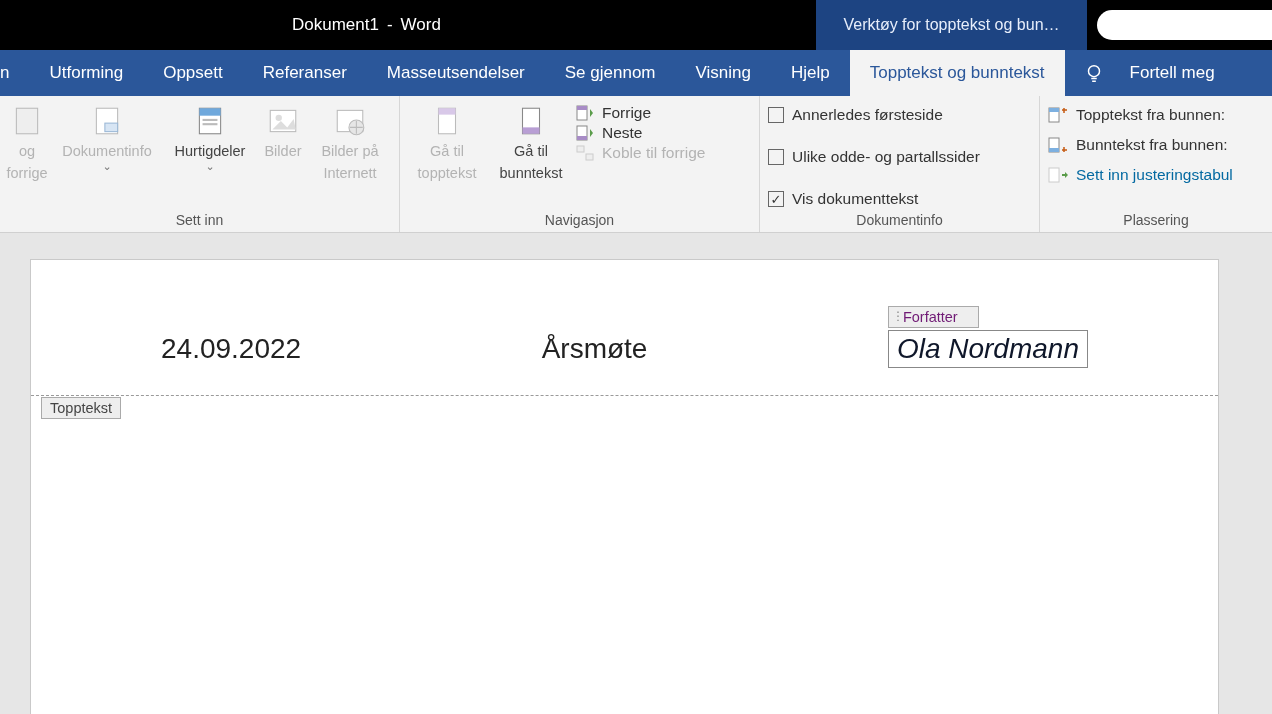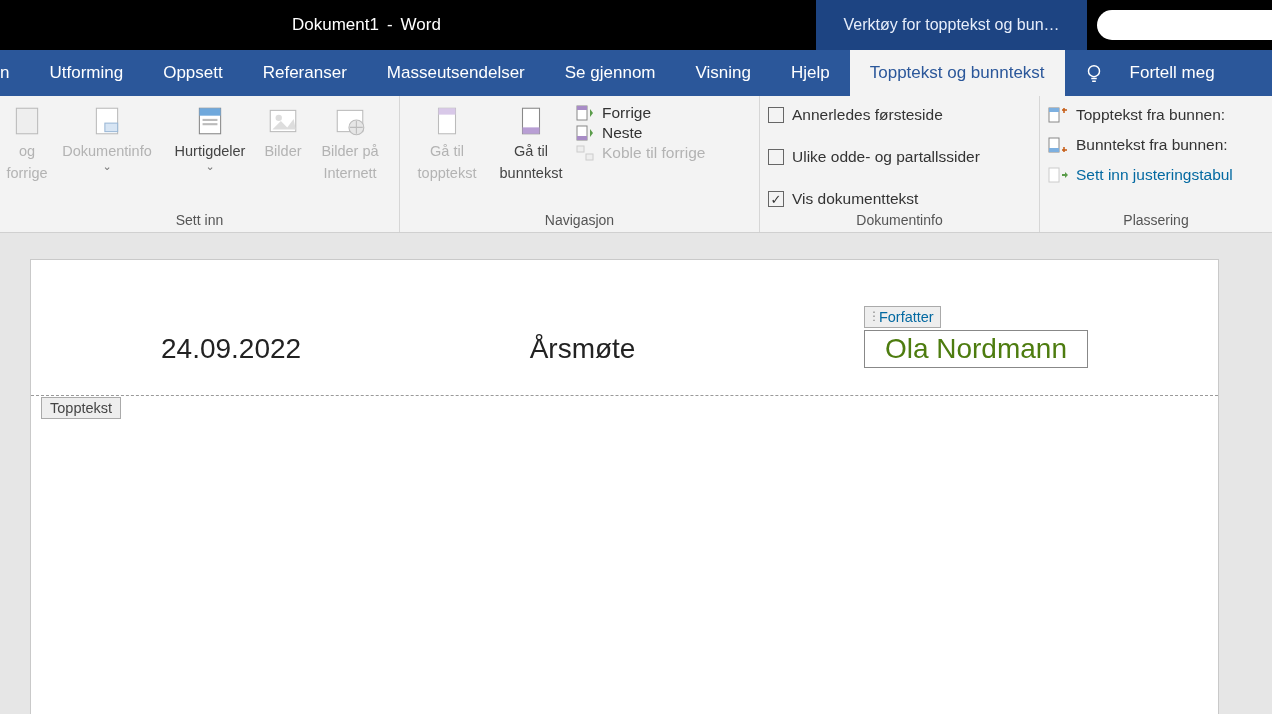--- a/index.html
+++ b/index.html
@@ -82,26 +82,26 @@
 }
 .header-row {
   display: flex; align-items: center; justify-content: space-between;
   padding: 70px 130px 0 130px;
 }
 .hdr-text { font-size: 28px; color: #222; }
 .author-box {
   position: relative;
 }
 .author-field {
-  border: 1px solid #888; padding: 2px 20px; font-size: 28px; color: #4d7c0f;
+  border: 1px solid #888; padding: 2px 8px; font-size: 28px; color: #0f172a; font-style: italic;
 }
 .author-label {
   position: absolute; top: -24px; left: 0;
-  background: #eee; border: 1px solid #aaa; font-size: 14.5px; color: #0369a1;
-  padding: 2px 6px 2px 14px;
+  background: #eee; border: 1px solid #aaa; font-size: 14.5px; color: #701a75;
+  padding: 2px 20px 2px 14px;
 }
 .author-label::before {
   content: "⋮"; position: absolute; left: 3px; top: 2px; color: #888; font-size: 12px;
 }
 .header-divider {
   position: absolute; left: 0; right: 0; top: 135px;
   border-top: 1.5px dashed #9a9a9a;
 }
 .header-tag {
   position: absolute; top: 137px; left: 10px;

